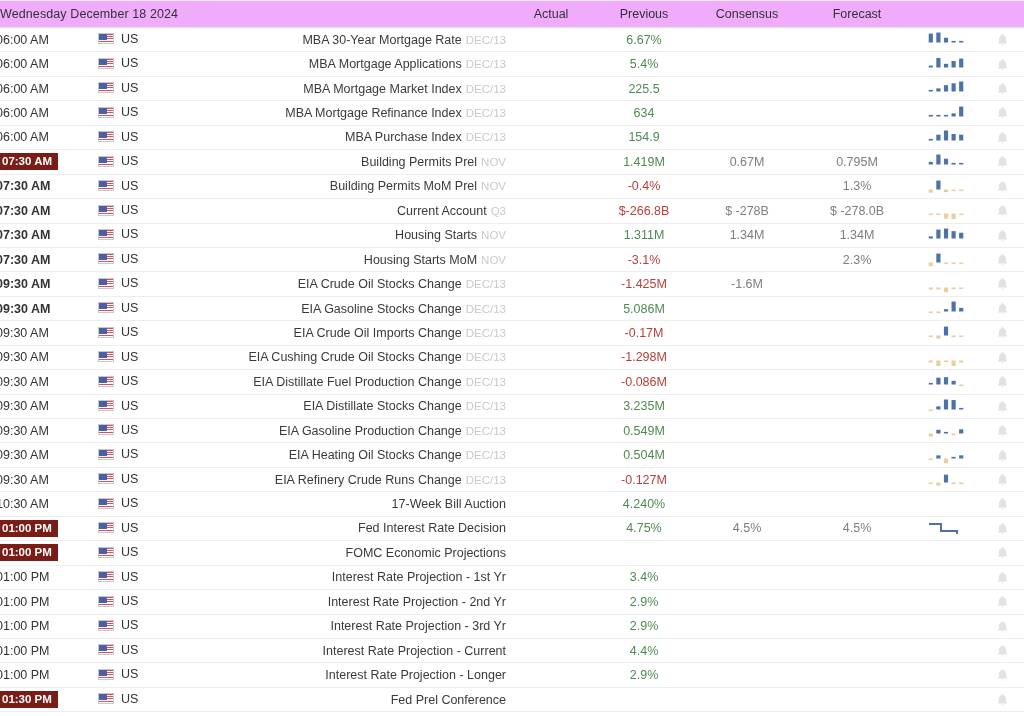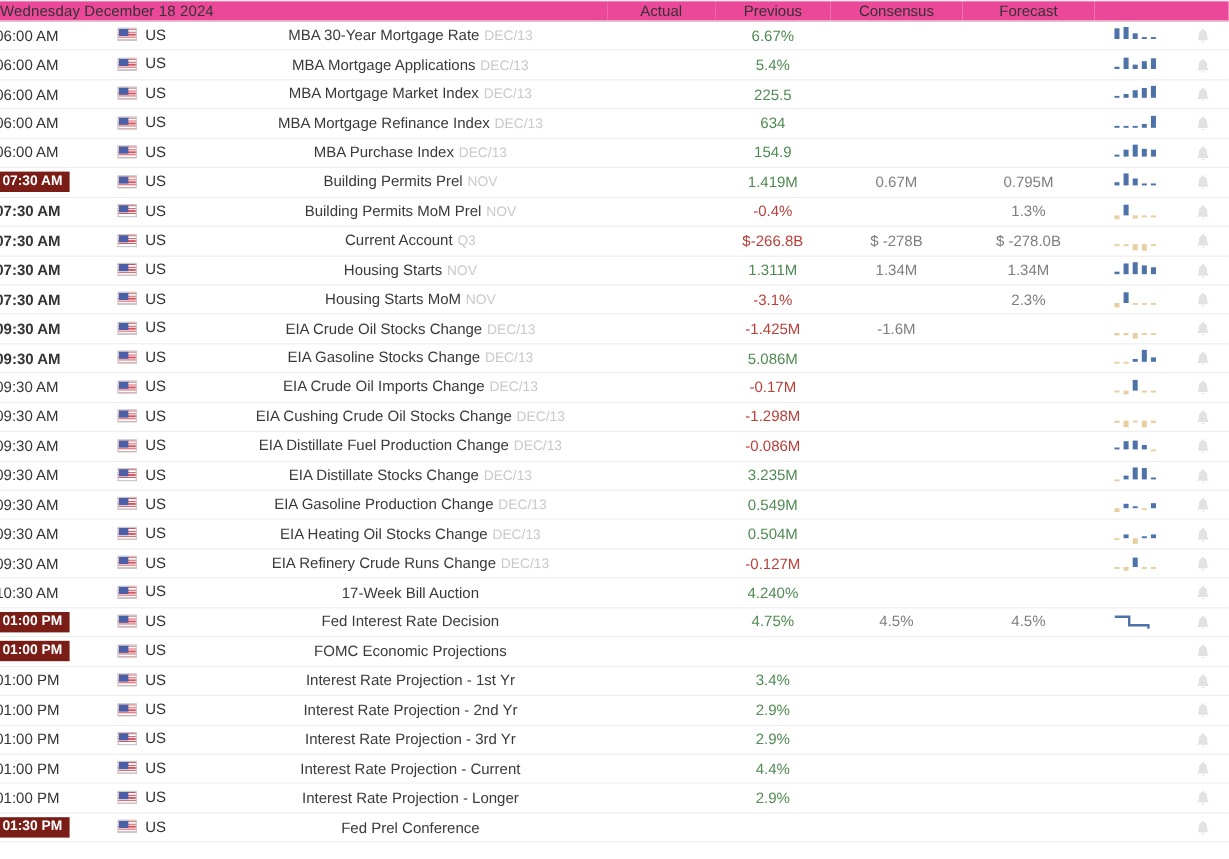--- a/index.html
+++ b/index.html
@@ -30,22 +30,22 @@
   col.c-event    { width: 330px; }
   col.c-actual   { width: 90px; }
   col.c-previous { width: 96px; }
   col.c-consensus{ width: 110px; }
   col.c-forecast { width: 110px; }
   col.c-chart    { width: 68px; }
   col.c-alert    { width: 44px; }
 
   
   tr.head-row {
-    background: #ec4899;
-    height: 17px;
+    background: #f0abfc;
+    height: 27px;
   }
   tr.head-row td, tr.head-row th {
     border-bottom: 1px solid #e3e3e3;
     border-top: 1px solid #ececec;
     font-weight: normal;
     color: #333333;
     font-size: 12.5px;
     padding: 0;
     vertical-align: middle;
   }
@@ -128,21 +128,21 @@
     width: 7.5px;
     height: 6px;
     background: #4a5fa5;
   }
   span.country-code {
     color: #333333;
     font-size: 12.5px;
   }
 
   
-  td.event { text-align: center; }
+  td.event { text-align: right; }
   span.event-wrap { padding-left: 2px; }
   span.event-name { color: #3a3a3a; }
   span.event-ref {
     color: #c9c9c9;
     margin-left: 4px;
     font-size: 11.5px;
   }
 
   
   td.num { text-align: center; white-space: nowrap; }

